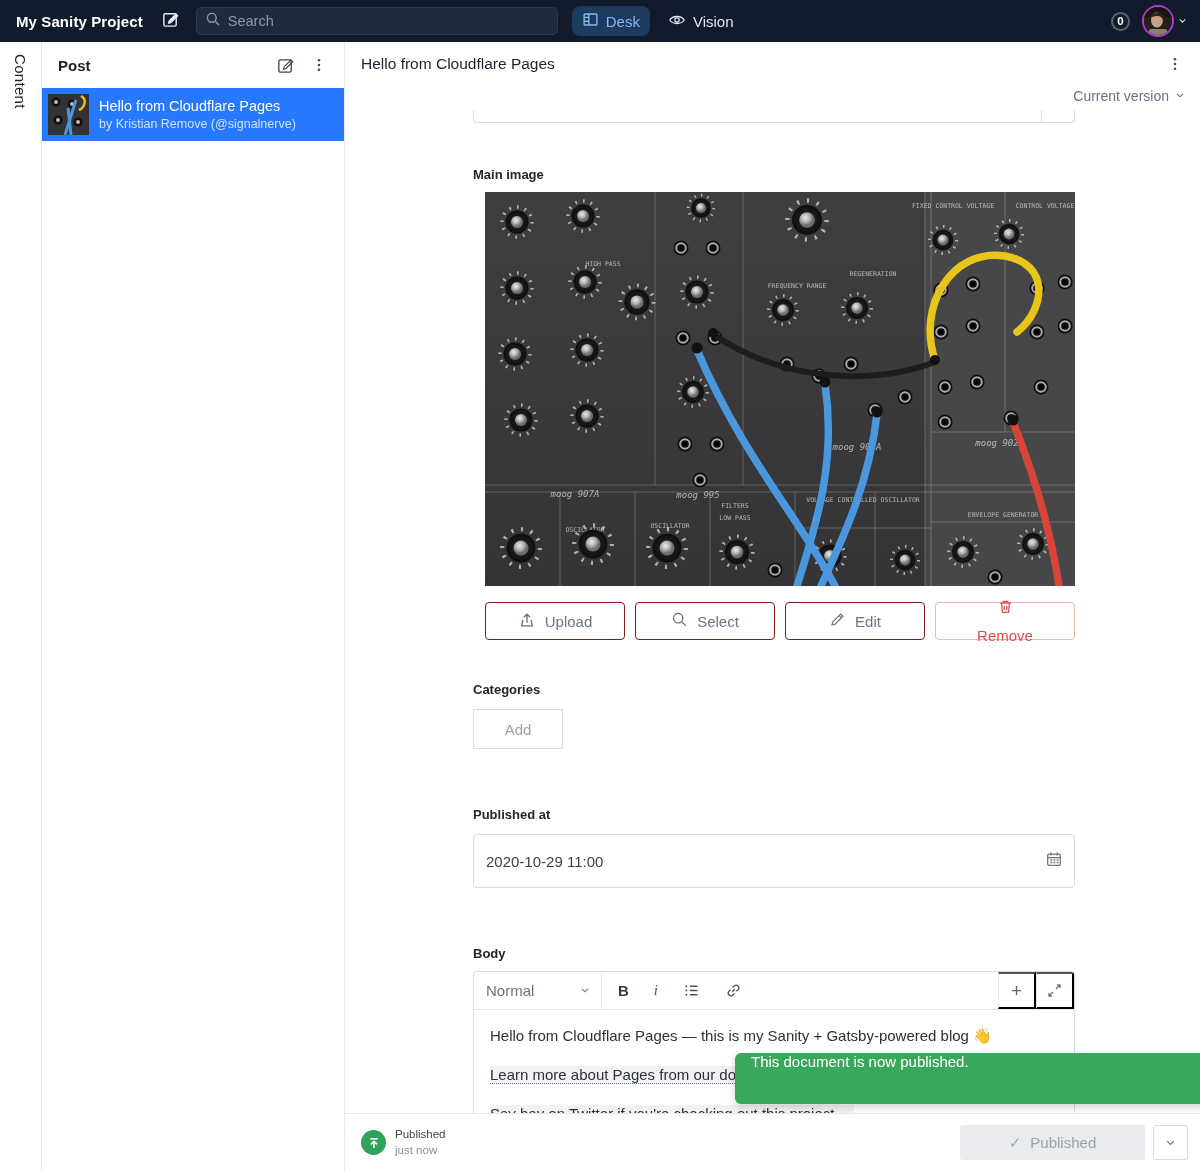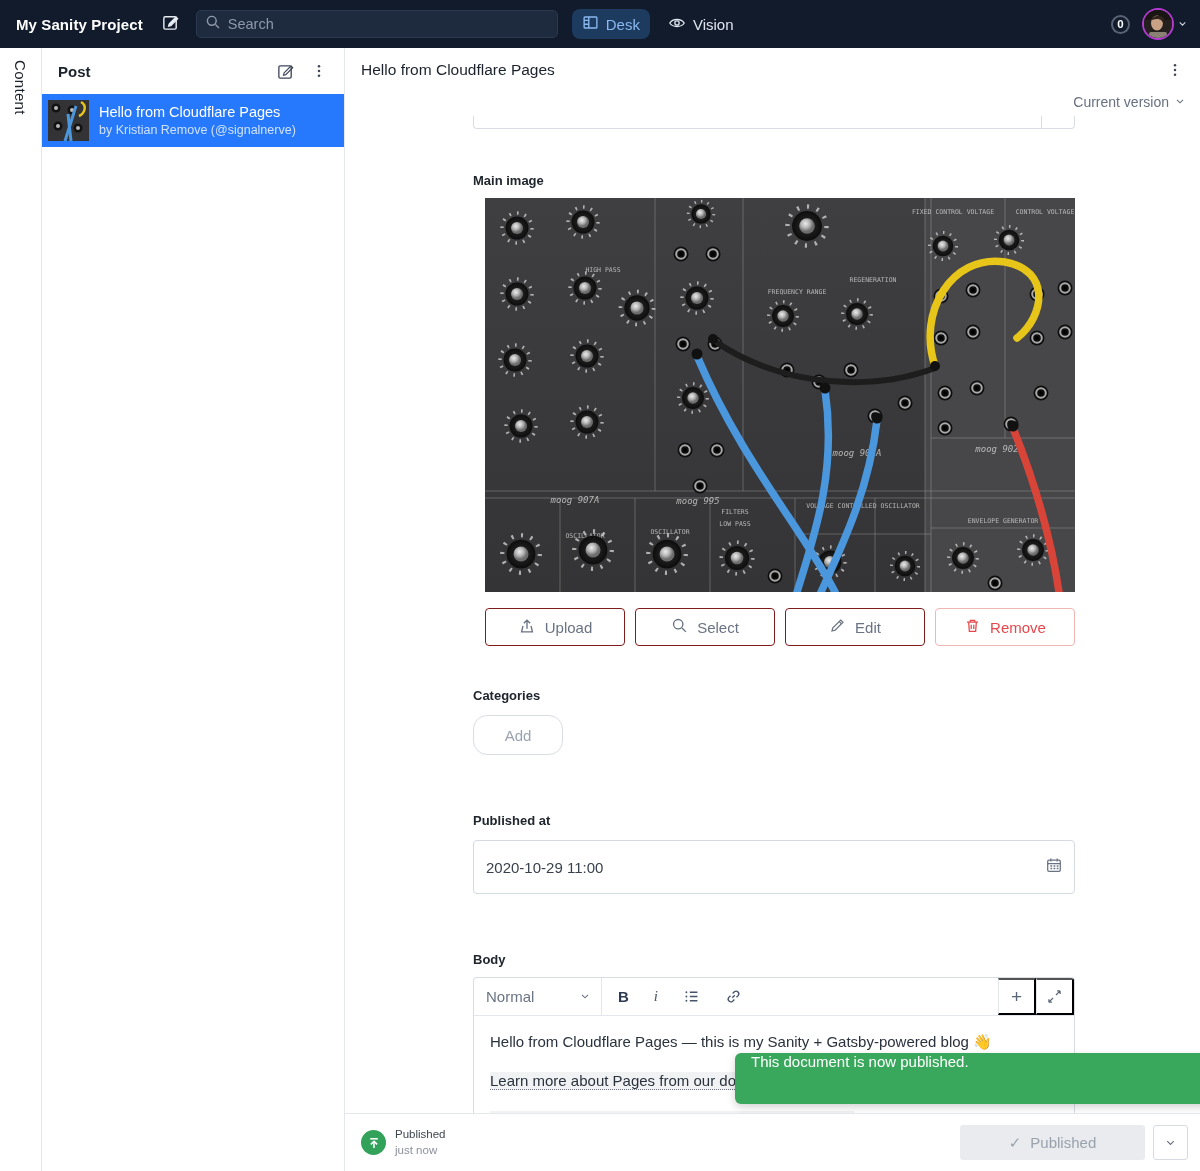--- a/index.html
+++ b/index.html
@@ -1,20 +1,20 @@
 <!DOCTYPE html>
 <html><head>
 <meta charset="utf-8">
 <style>
   * { margin:0; padding:0; box-sizing:border-box; }
   html,body { width:1200px; height:1171px; font-family:"Liberation Sans", sans-serif; background:#fff; overflow:hidden; }
   .app { width:1200px; height:1171px; position:relative; display:flex; flex-direction:column; }
 
   
-  .navbar { height:48px; background:#111b2b; display:flex; align-items:center; padding:0 12px 0 16px; flex-shrink:0; }
+  .navbar { height:42px; background:#111b2b; display:flex; align-items:center; padding:0 12px 0 16px; flex-shrink:0; }
   .project-title { color:#fff; font-weight:bold; font-size:15px; letter-spacing:.1px; }
   .nav-compose { margin-left:18px; color:#e8ecf2; background:none; border:none; cursor:pointer; display:flex; align-items:center; }
   .searchbox { margin-left:16px; width:362px; height:28px; background:#1e2a3e; border:1px solid #2a3950; border-radius:5px; display:flex; align-items:center; padding:0 8px; gap:7px; }
   .searchbox svg { color:#8e99ab; flex-shrink:0; }
   .searchbox input { background:transparent; border:none; outline:none; color:#e8ecf2; font-size:14.5px; width:100%; font-family:"Liberation Sans",sans-serif; }
   .searchbox input::placeholder { color:#8e99ab; }
   .nav-tabs { display:flex; align-items:center; margin-left:14px; gap:8px; }
   .nav-tab { display:flex; align-items:center; gap:7px; padding:5px 10px; border-radius:4px; font-size:15px; color:#dfe5ee; cursor:pointer; background:none; border:none; font-family:"Liberation Sans",sans-serif; }
   .nav-tab.active { background:#1d3a5f; color:#8ab8f0;border-radius:8px; }
   .nav-right { margin-left:auto; display:flex; align-items:center; gap:10px; }
@@ -53,23 +53,23 @@
   .doc-scroll { flex:1; overflow:hidden; position:relative; padding-bottom:58px; }
   .fields { margin-left:128px; width:602px; }
   .input-sliver { height:13px; border:1px solid #d8dde4; border-top:none; border-radius:0 0 4px 4px; position:relative; }
   .input-sliver .divider { position:absolute; right:32px; top:0; bottom:0; width:1px; background:#d8dde4; }
   .field-label { font-size:13px; font-weight:600; color:#20262e; }
   .lbl-mainimage { margin-top:44px; }
   .image-box { margin:10px 0 0 12px; width:590px; height:394px; overflow:hidden; background:#39393b; }
   .image-box svg { display:block; }
   .img-btn-row { margin:16px 0 0 12px; width:590px; display:grid; grid-template-columns:1fr 1fr 1fr 1fr; gap:10px; }
   .f-btn { height:38px; border:1px solid #7f1d1d; border-radius:4px; background:#fff; color:#6a7383; font-size:15px; display:flex; align-items:center; justify-content:center; gap:9px; cursor:pointer; font-family:"Liberation Sans",sans-serif; }
-  .f-btn.danger { border-color:#f1b6b3; color:#e5484d; }
+  .f-btn.danger { border-color:#f1b6b3; color:#e5484d;flex-direction:column; }
   .lbl-categories { margin-top:42px; }
-  .add-btn { margin-top:12px; width:90px; height:40px; border:1px solid #d9dde4; border-radius:14px; background:#fff; color:#9aa3b0; font-size:15px; cursor:pointer; font-family:"Liberation Sans",sans-serif; }
+  .add-btn { margin-top:12px; width:90px; height:40px; border:1px solid #d9dde4; border-radius:0; background:#fff; color:#9aa3b0; font-size:15px; cursor:pointer; font-family:"Liberation Sans",sans-serif; }
   .lbl-published { margin-top:58px; }
   .date-input { margin-top:12px; height:54px; border:1px solid #d5dae2; border-radius:4px; display:flex; align-items:center; padding:0 11px 0 12px; }
   .date-input input { border:none; outline:none; flex:1; font-size:15px; color:#39414d; font-family:"Liberation Sans",sans-serif; }
   .date-input svg { color:#6a7383; }
   .lbl-body { margin-top:58px; }
   .editor { margin-top:10px; border:1px solid #d8dde4; border-bottom:none; border-radius:4px 4px 0 0; height:226px; overflow:hidden; }
   .toolbar { height:38px; border-bottom:1px solid #e3e6ea; display:flex; align-items:stretch; }
   .style-cell { width:128px; border-right:1px solid #e3e6ea; display:flex; align-items:center; padding:0 10px 0 12px; color:#6b7483; font-size:15px; cursor:pointer; }
   .style-cell .sc-chev { margin-left:auto; color:#6b7483; }
   .tb-icons { display:flex; align-items:center; gap:25px; padding-left:16px; flex:1; }

